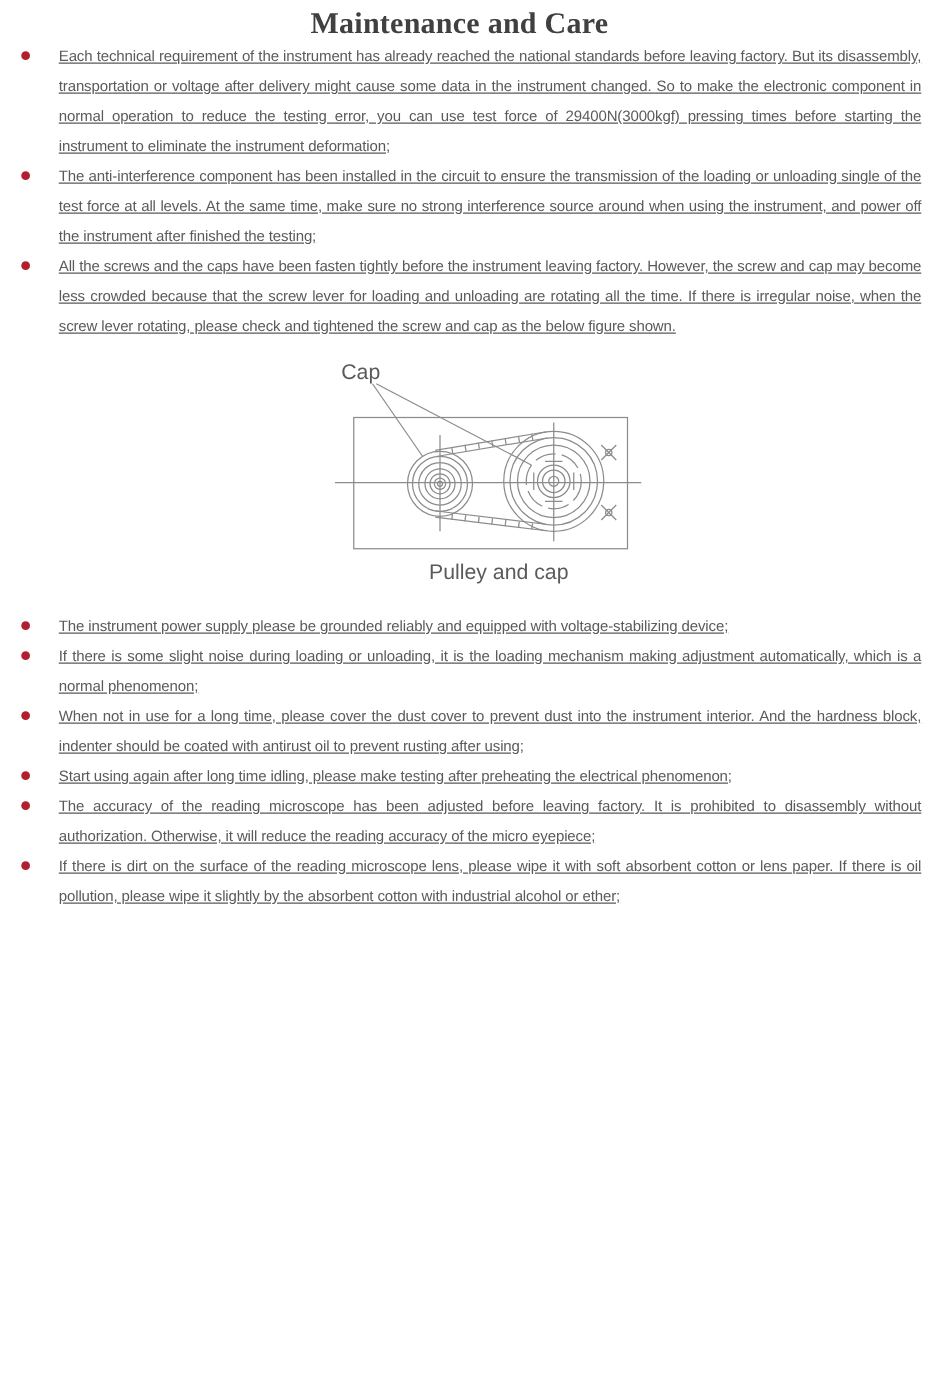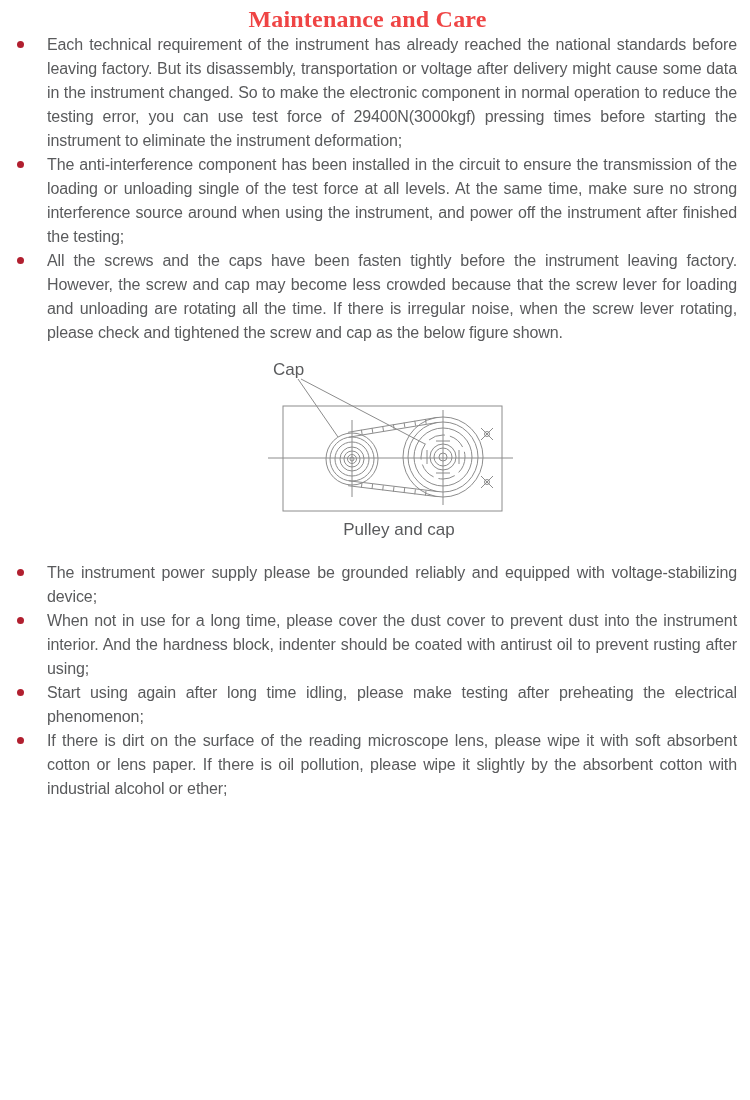--- a/index.html
+++ b/index.html
@@ -11,32 +11,33 @@
     overflow:hidden;
   }
   .page { position:relative; width:750px; height:1100px; }
 
   h1.page-title {
     margin:6px 15px 0 0;
     text-align:center;
     font-family:"Liberation Serif", serif;
     font-weight:bold;
     font-size:24px;
-    color:#ef4444;
+    color:#404040;
     letter-spacing:0.2px;
   }
 
   ul.bullets {
     list-style:none;
     margin:0; padding:0 13px 0 17px;
   }
   ul.bullets li {
     display:flex;
-    font-size:16px;
+    font-size:12px;
     line-height:24px;
+    text-decoration:underline;
   }
   ul.bullets .dot {
     flex:0 0 30px;
     padding-top:8px;
   }
   ul.bullets .dot::before {
     content:"";
     display:block;
     width:7px; height:7px;
     border-radius:50%;
@@ -157,25 +158,33 @@
     </svg>
   </div>
 
   <ul class="bullets bullets-bottom">
       <li>
         <span class="dot"></span>
         <span class="txt">The instrument power supply please be grounded reliably and equipped with voltage-stabilizing device;</span>
       </li>
       <li>
         <span class="dot"></span>
+        <span class="txt">If there is some slight noise during loading or unloading, it is the loading mechanism making adjustment automatically, which is a normal phenomenon;</span>
+      </li>
+      <li>
+        <span class="dot"></span>
         <span class="txt">When not in use for a long time, please cover the dust cover to prevent dust into the instrument interior. And the hardness block, indenter should be coated with antirust oil to prevent rusting after using;</span>
       </li>
       <li>
         <span class="dot"></span>
         <span class="txt">Start using again after long time idling, please make testing after preheating the electrical phenomenon;</span>
+      </li>
+      <li>
+        <span class="dot"></span>
+        <span class="txt">The accuracy of the reading microscope has been adjusted before leaving factory. It is prohibited to disassembly without authorization. Otherwise, it will reduce the reading accuracy of the micro eyepiece;</span>
       </li>
       <li>
         <span class="dot"></span>
         <span class="txt">If there is dirt on the surface of the reading microscope lens, please wipe it with soft absorbent cotton or lens paper. If there is oil pollution, please wipe it slightly by the absorbent cotton with industrial alcohol or ether;</span>
       </li>
     </ul>
 
 </div>
 
 </body></html>

